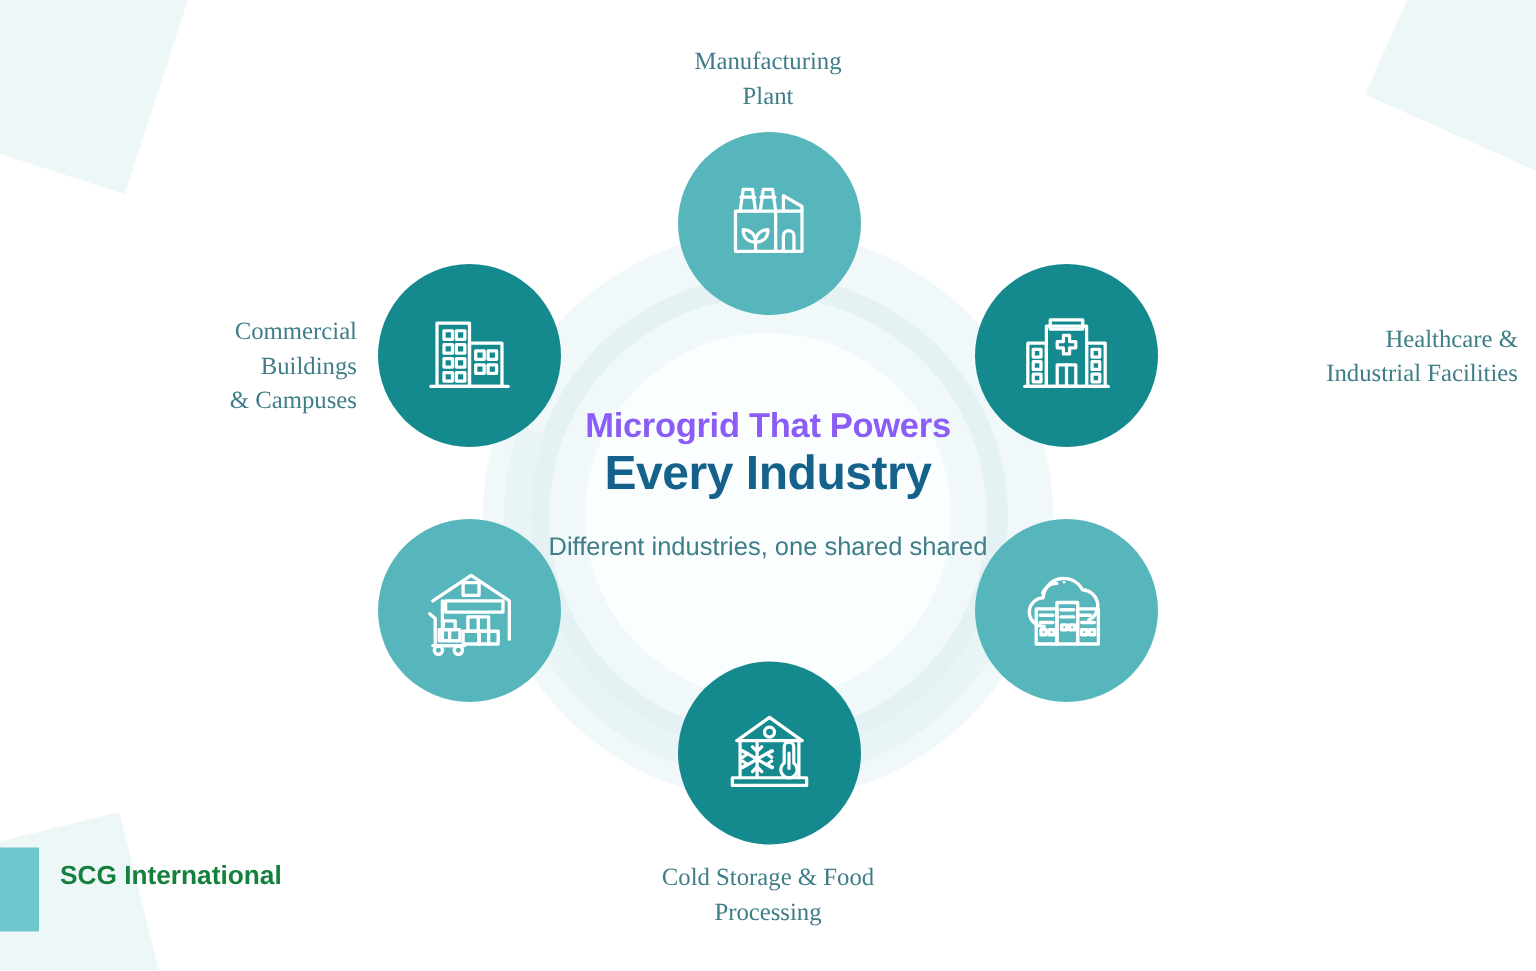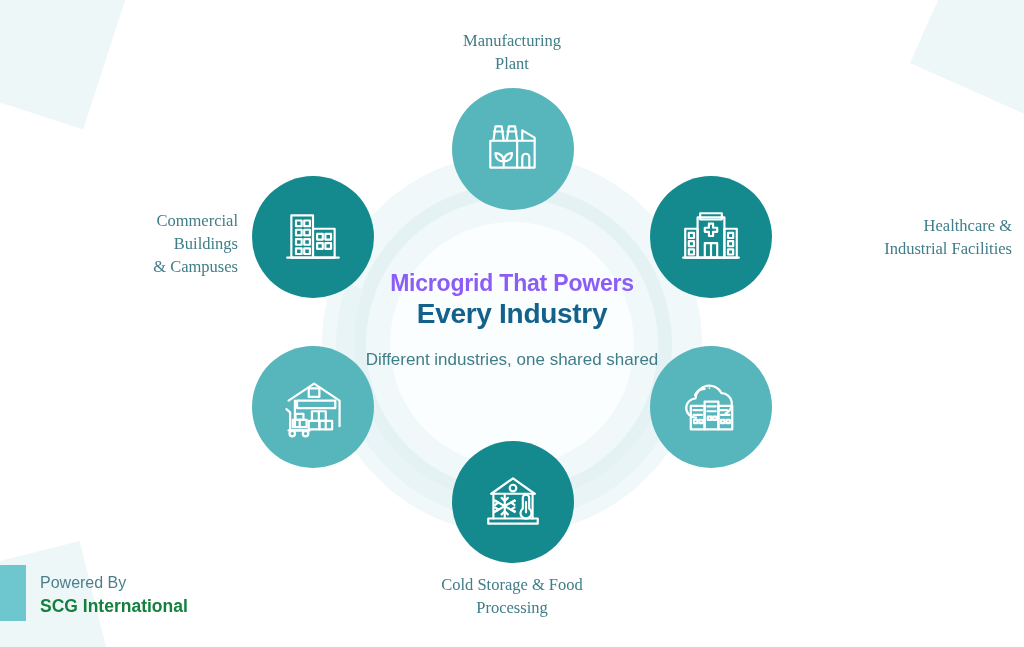--- a/index.html
+++ b/index.html
@@ -72,21 +72,21 @@
     text-align: center;
   }
   .headline-top {
     font-size: 23px;
     font-weight: bold;
     color: #8b5cf6;
     letter-spacing: -0.2px;
     line-height: 1.15;
   }
   .headline-bottom {
-    font-size: 28px;
+    font-size: 32px;
     font-weight: bold;
     color: #14628c;
     letter-spacing: -0.3px;
     line-height: 1.18;
     margin-top: 1px;
   }
   .subhead {
     margin-top: 19px;
     font-size: 17px;
     color: #3f7d88;
@@ -292,17 +292,16 @@
         <path d="M7 52 L57 52"></path>
       </svg>
     </span>
   </div>
   <div class="label right-align" style="left:34px; top:210px; width:204px;">Commercial
 Buildings
 &amp; Campuses</div>
 
   <div class="footer-bar" style="background: rgb(110, 198, 207);"></div>
   <div class="footer-text">
-    <div class="powered-by">Powered By</div>
     <div class="scg-name">SCG International</div>
   </div>
 
 </div>
 
 </body></html>

